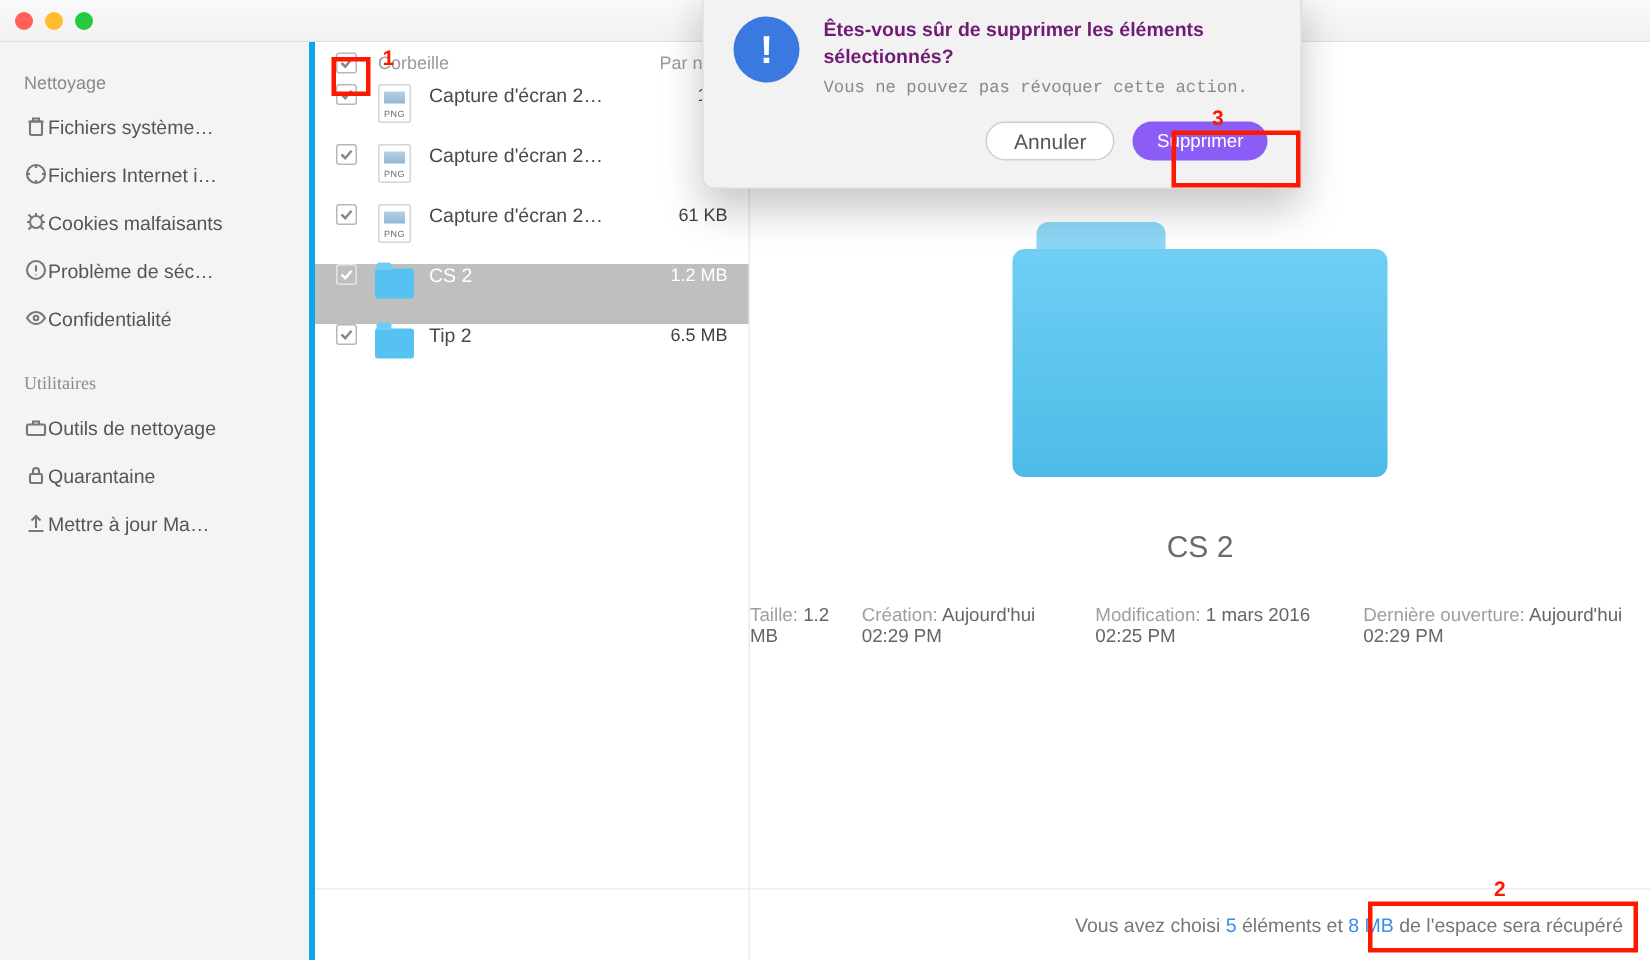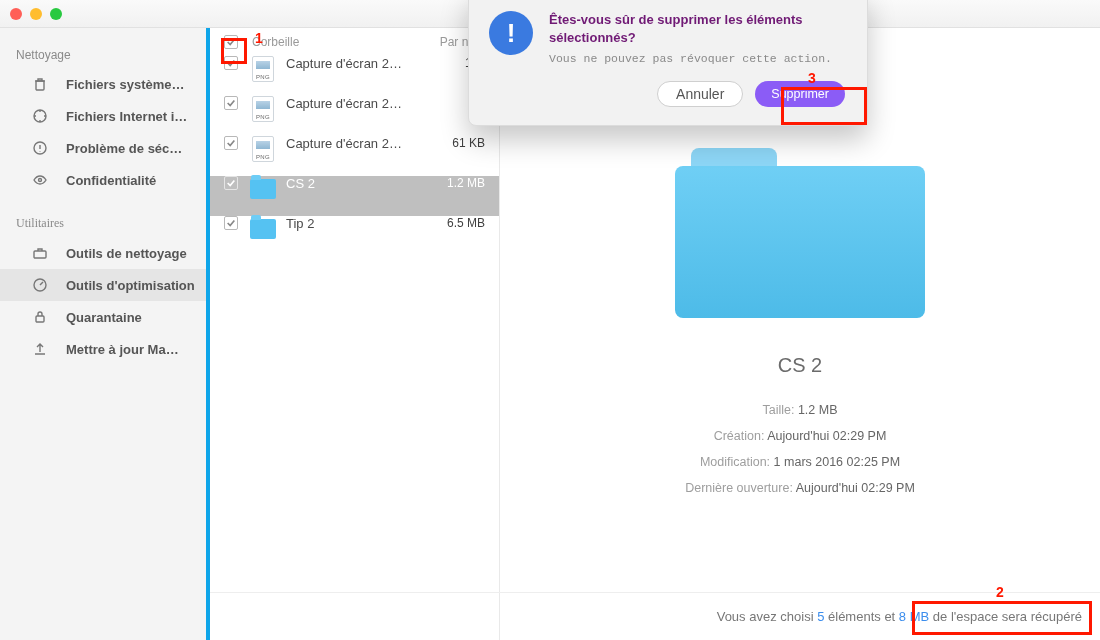--- a/index.html
+++ b/index.html
@@ -8,21 +8,21 @@
 
 .titlebar { height: 28px; background: linear-gradient(#fafafa,#f1f1f1); display:flex; align-items:center; padding-left:10px; border-bottom:1px solid #e1e1e1;}
 .tl-btn { width:12px; height:12px; border-radius:50%; margin-right:8px; }
 .tl-close{background:#ff5f57;} .tl-min{background:#ffbd2e;} .tl-max{background:#28c940;}
 
 .app { display:flex; height:calc(100% - 28px); }
 
 
 .sidebar { width:210px; background:#f4f4f4; border-right:4px solid #0ea5e9; padding-top:10px; font-size:13px; color:#555;}
 .side-group { color:#8a8a8a; font-size:12px; padding:10px 16px 6px; }
-.side-item { display:flex; align-items:center; gap:18px; padding:8px 32px; cursor:pointer; white-space:nowrap; overflow:hidden; text-overflow:ellipsis;font-weight:bold;}
+.side-item { display:flex; align-items:center; gap:0; padding:8px 16px; cursor:pointer; white-space:nowrap; overflow:hidden; text-overflow:ellipsis;}
 .side-item.selected { background:#e5e5e5; }
 .side-ic { width:16px; height:16px; display:inline-flex; align-items:center; justify-content:center; flex:0 0 16px;}
 .side-ic svg { width:16px; height:16px; fill:none; stroke:#777; stroke-width:1.4;}
 
 
 .listcol { width:290px; border-right:1px solid #e9e9e9; display:flex; flex-direction:column; position:relative;}
 .list-top { height:34px; display:flex; align-items:center; padding-left:12px;}
 .pill { font-size:11px; color:#999; border:1px solid #d9d9d9; background:#fff; border-radius:11px; padding:2px 10px; cursor:pointer;}
 .list-head { display:flex; align-items:center; height:28px; padding:0 14px; font-size:12px; color:#9a9a9a;}
 .list-head .h1 { flex:1; display:flex; align-items:center; gap:14px; }
@@ -43,21 +43,21 @@
 .png-ic::after { content:"PNG"; position:absolute; bottom:1px; left:0; right:0; text-align:center; font-size:6px; color:#6a6a6a; letter-spacing:0.3px;}
 .folder-ic { width:26px; height:20px; background:#55c2f2; border-radius:2px; position:relative;}
 .folder-ic::before { content:""; position:absolute; top:-4px; left:1px; width:10px; height:5px; background:#6ecdf6; border-radius:2px 2px 0 0;}
 
 
 .detail { flex:1; position:relative; display:flex; flex-direction:column; align-items:center; }
 .big-folder { width:250px; height:170px; margin-top:120px; position:relative;}
 .bf-tab { position:absolute; top:0; left:16px; width:86px; height:28px; background:#8dd6f6; border-radius:8px 8px 0 0;}
 .bf-body { position:absolute; top:18px; left:0; right:0; bottom:0; background:linear-gradient(180deg,#6fcff5 0%,#4dbbe8 100%); border-radius:8px;}
 .det-title { margin-top:36px; font-size:20px; color:#6b6b6b; font-weight:400;}
-.det-meta { margin-top:26px; font-size:12.5px; color:#9e9e9e; display:flex; flex-direction:column; gap:12px; align-items:center;}
+.det-meta { margin-top:26px; font-size:12.5px; color:#9e9e9e; display:flex; flex-direction:row; gap:12px; align-items:center;}
 .det-meta span.v { color:#666; }
 
 
 .footer { position:absolute; left:210px; right:0; bottom:0; height:48px; border-top:1px solid #eee; display:flex; align-items:center; justify-content:flex-end; padding:0 18px 0 14px; font-size:13px; color:#777; gap:10px;}
 .footer .ft-text { flex:1; text-align:right;}
 .footer .blue { color:#3b8ded; }
 .btn-primary { background:#3b8ded; color:#fff; border:none; border-radius:14px; padding:5px 14px; font-size:13px; display:inline-flex; align-items:center; gap:6px; cursor:pointer;}
 .btn-primary svg { width:10px; height:10px; stroke:#fff; stroke-width:2; fill:none;}
 
 
@@ -104,20 +104,29 @@
             <svg viewBox="0 0 16 16">
               <circle cx="8" cy="8" r="6"></circle>
               <path d="M8 2v2M8 12v2M2 8h2M12 8h2"></path>
             </svg>
           </span>
           <span>Fichiers Internet i…</span>
         </div>
         <div class="side-item">
           <span class="side-ic">
             <svg viewBox="0 0 16 16">
+              <circle cx="8" cy="8" r="4"></circle>
+              <path d="M8 4V2M5 5L3 3M11 5l2-2M4 8H2M12 8h2M5 11l-2 2M11 11l2 2"></path>
+            </svg>
+          </span>
+          <span>Cookies malfaisants</span>
+        </div>
+        <div class="side-item">
+          <span class="side-ic">
+            <svg viewBox="0 0 16 16">
               <circle cx="8" cy="8" r="6"></circle>
               <path d="M8 5v4M8 11v.5"></path>
             </svg>
           </span>
           <span>Problème de séc…</span>
         </div>
         <div class="side-item">
           <span class="side-ic">
             <svg viewBox="0 0 16 16">
               <path d="M2 8s2.5-4 6-4 6 4 6 4-2.5 4-6 4-6-4-6-4z"></path>
@@ -130,29 +139,20 @@
     <div class="side-group" style="margin-top:10px;font-family:Liberation Serif, serif;">Utilitaires</div>
     <div id="side2">
         <div class="side-item">
           <span class="side-ic">
             <svg viewBox="0 0 16 16">
               <rect x="2" y="6" width="12" height="7" rx="1"></rect>
               <path d="M6 6V4h4v2"></path>
             </svg>
           </span>
           <span>Outils de nettoyage</span>
-        </div>
-        <div class="side-item selected">
-          <span class="side-ic">
-            <svg viewBox="0 0 16 16">
-              <circle cx="8" cy="8" r="6"></circle>
-              <path d="M8 8l3-3"></path>
-            </svg>
-          </span>
-          <span>Outils d'optimisation</span>
         </div>
         <div class="side-item">
           <span class="side-ic">
             <svg viewBox="0 0 16 16">
               <rect x="4" y="7" width="8" height="6" rx="1"></rect>
               <path d="M6 7V5a2 2 0 014 0v2"></path>
             </svg>
           </span>
           <span>Quarantaine</span>
         </div>

